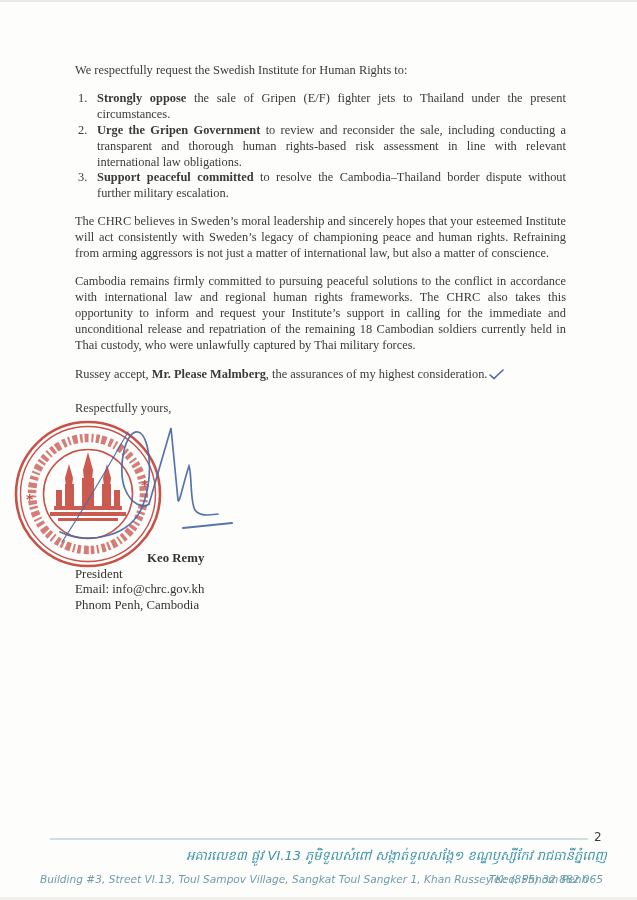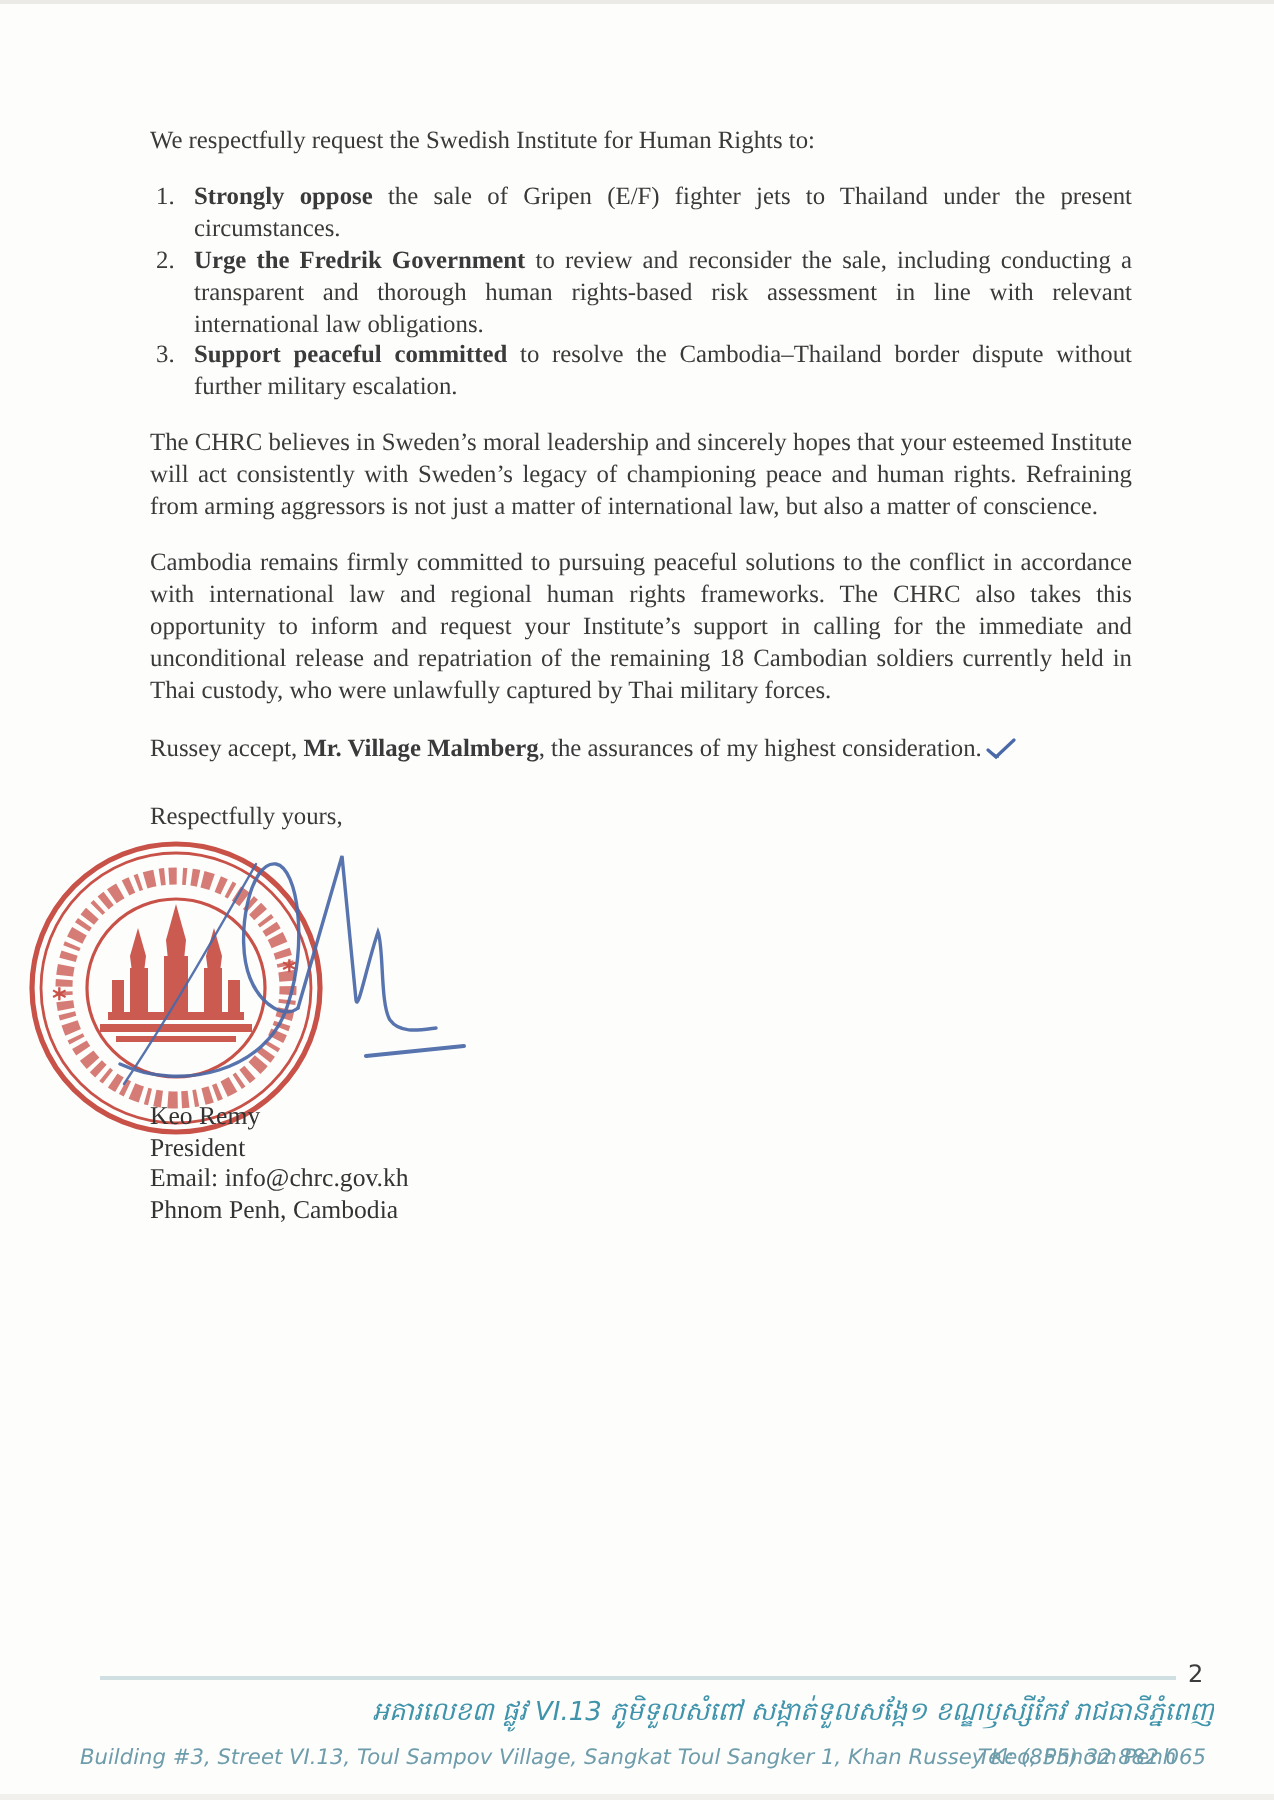--- a/index.html
+++ b/index.html
@@ -46,21 +46,21 @@
     position:absolute; left:12px; top:416px; width:152px; height:152px;
     opacity:.88;
   }
   .sig-wrap{
     position:absolute; left:42px; top:410px; width:205px; height:140px;
   }
   .sig-block{
     position:absolute; left:75px; top:549px;
     font-size:12.8px; line-height:15.6px; color:#333;
   }
-  .sig-block .bold{font-weight:normal;}
+  .sig-block .bold{font-weight:bold;text-align:right;}
 
   .footer-rule{
     position:absolute; left:50px; top:836px; width:538px; height:2px;
     background:#cfdfe2;
   }
   .page-num{
     position:absolute; top:828px; left:594px;
     font-family:"DejaVu Sans", sans-serif;
     font-size:12px; color:#3c3c3c;
   }
@@ -91,32 +91,32 @@
 
   <div class="body-col">
 
     <p class="para">We respectfully request the Swedish Institute for Human Rights to:</p>
 
     <ol class="req-list">
       <li>
         <span class="num">1.</span><b>Strongly oppose</b><span> the sale of Gripen (E/F) fighter jets to Thailand under the present circumstances.</span>
       </li>
       <li>
-        <span class="num">2.</span><b>Urge the Fredrik Government</b><span> to review and reconsider the sale, including conducting a transparent and thorough human rights-based risk assessment in line with relevant international law obligations.</span>
+        <span class="num">2.</span><b>Urge the Gripen Government</b><span> to review and reconsider the sale, including conducting a transparent and thorough human rights-based risk assessment in line with relevant international law obligations.</span>
       </li>
       <li>
         <span class="num">3.</span><b>Support peaceful committed</b><span> to resolve the Cambodia–Thailand border dispute without further military escalation.</span>
       </li>
     </ol>
 
     <p class="para">The CHRC believes in Sweden’s moral leadership and sincerely hopes that your esteemed Institute will act consistently with Sweden’s legacy of championing peace and human rights. Refraining from arming aggressors is not just a matter of international law, but also a matter of conscience.</p>
 
     <p class="para">Cambodia remains firmly committed to pursuing peaceful solutions to the conflict in accordance with international law and regional human rights frameworks. The CHRC also takes this opportunity to inform and request your Institute’s support in calling for the immediate and unconditional release and repatriation of the remaining 18 Cambodian soldiers currently held in Thai custody, who were unlawfully captured by Thai military forces.</p>
 
-    <p class="para closing-line"><span>Russey accept, </span><b>Mr. Village Malmberg</b><span>, the assurances of my highest consideration.</span><span class="tick"><svg width="15" height="11" viewBox="0 0 15 11">
+    <p class="para closing-line"><span>Russey accept, </span><b>Mr. Please Malmberg</b><span>, the assurances of my highest consideration.</span><span class="tick"><svg width="15" height="11" viewBox="0 0 15 11">
             <path d="M1 6 L5 9.5 L14 1" fill="none" stroke="#4a69a8" stroke-width="1.6" stroke-linecap="round"></path>
             <path d="M3 7.5 L6 9.5" fill="none" stroke="#4a69a8" stroke-width="1" stroke-linecap="round"></path>
           </svg></span></p>
 
     <p class="para valediction">Respectfully yours,</p>
   </div>
 
   <div class="stamp-wrap">
     <svg width="152" height="152" viewBox="0 0 152 152">
       <g stroke="#c13a30" fill="none">

